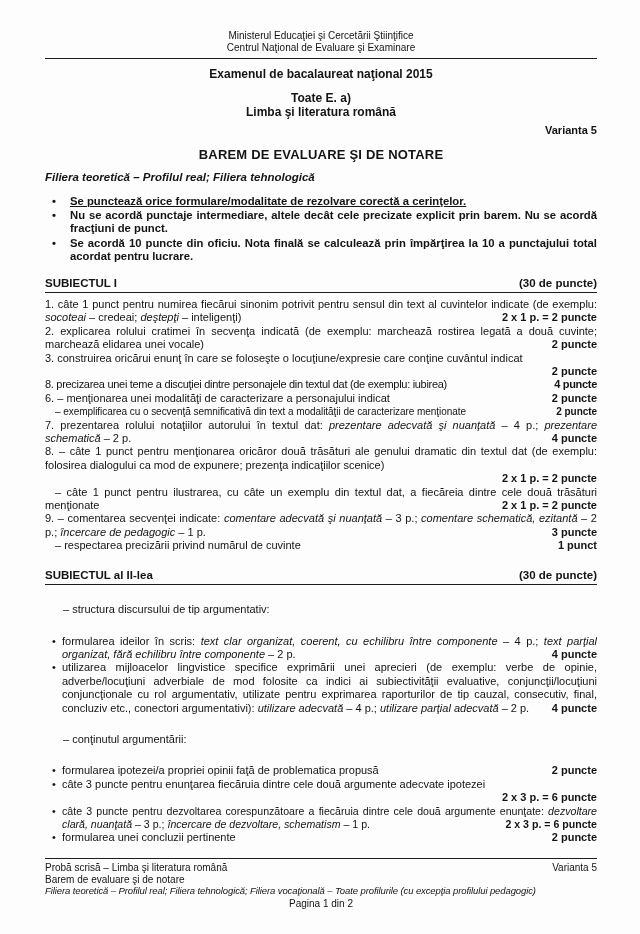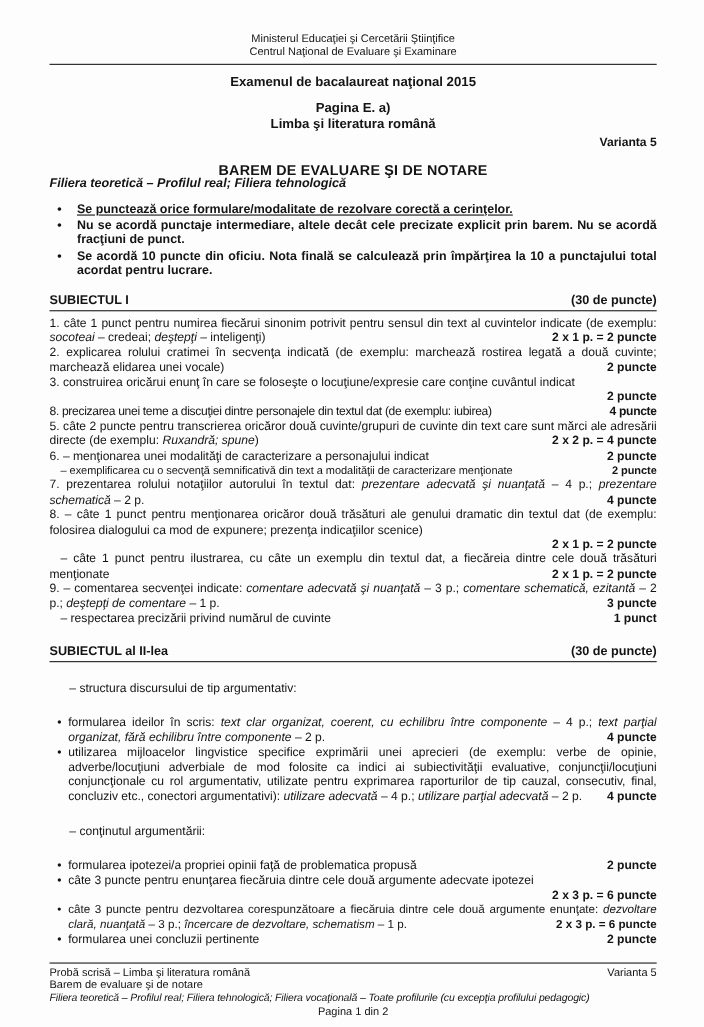--- a/index.html
+++ b/index.html
@@ -11,21 +11,21 @@
     padding: 30px 43px 0 45px; overflow: hidden;
   }
   .center { text-align: center; }
   .small { font-size: 10px; line-height: 11.5px; }
   .rule-hr { border: none; border-top: 1.4px solid #1d1d1d; margin: 5px 0 0 0; }
   .exam-title { font-weight: bold; font-size: 12px; margin-top: 9px; }
   .proba { font-weight: bold; font-size: 12px; margin-top: 11px; }
   .discipline { font-weight: bold; font-size: 12px; }
   .variant { text-align: right; font-weight: bold; margin-top: 5px; }
   .barem-title { font-weight: bold; font-size: 13px; margin-top: 10px; letter-spacing: 0.2px; }
-  .filiera { font-weight: bold; font-style: italic; font-size: 11.5px; line-height: 13.5px; }
+  .filiera { font-weight: bold; font-style: italic; font-size: 11.5px; line-height: 13.5px; margin-top: 10px; }
   .rule-list { list-style: none; margin: 10px 0 0 0; padding: 0; font-weight: bold; font-size: 11.3px; }
   .rule-list li { position: relative; padding-left: 25px; text-align: justify; margin-bottom: 1px; }
   .rule-list li::before { content: "\2022"; position: absolute; left: 7px; }
   .underline { text-decoration: underline; }
   .sec-head { display: flex; justify-content: space-between; font-weight: bold; font-size: 11.5px;
               border-bottom: 1.6px solid #1d1d1d; padding-bottom: 2px; margin-top: 13px; }
   .sec-head.second { margin-top: 16px; }
   .items { margin-top: 5px; }
   .item { margin: 0; text-align: justify; overflow: hidden; }
   .item .score, .bullet .score { float: right; font-weight: bold; }
@@ -46,21 +46,21 @@
 </head>
 <body>
 
 <div class="page">
 
   <div class="center small">Ministerul Educaţiei şi Cercetării Ştiinţifice</div>
   <div class="center small">Centrul Naţional de Evaluare şi Examinare</div>
   <hr class="rule-hr">
 
   <div class="center exam-title">Examenul de bacalaureat naţional 2015</div>
-  <div class="center proba">Pagina E. a)</div>
+  <div class="center proba">Toate E. a)</div>
   <div class="center discipline">Limba şi literatura română</div>
   <div class="variant">Varianta 5</div>
   <div class="center barem-title">BAREM DE EVALUARE ŞI DE NOTARE</div>
 
   <div class="filiera">
     <div>Filiera teoretică – Profilul real; Filiera tehnologică</div>
   </div>
 
   <ul class="rule-list">
     <li><span class="underline">Se punctează orice formulare/modalitate de rezolvare corectă a cerinţelor.</span></li>
@@ -76,32 +76,31 @@
   <div class="items">
     <p class="item"><span>1. câte 1 punct pentru numirea fiecărui sinonim potrivit pentru sensul din text al cuvintelor indicate (de exemplu: </span><i>socoteai</i><span> – credeai; </span><i>deştepţi</i><span> – inteligenţi)</span><b class="score">2 x 1 p. = 2 puncte</b></p>
 
     <p class="item"><span>2. explicarea rolului cratimei în secvenţa indicată (de exemplu: marchează rostirea legată a două cuvinte; marchează elidarea unei vocale)</span><b class="score">2 puncte</b></p>
 
     <p class="item"><span>3. construirea oricărui enunţ în care se foloseşte o locuţiune/expresie care conţine cuvântul indicat</span></p>
     <div class="score-line"><b>2 puncte</b></div>
 
     <p class="item fit"><span>8. precizarea unei teme a discuţiei dintre personajele din textul dat (de exemplu: iubirea)</span><b class="score">4 puncte</b></p>
 
-    <p class="item"><span>5. câte 2 puncte pentru transcrierea oricăror două cuvinte/grupuri de cuvinte din text care sunt mărci ale adresării directe (de exemplu: </span><i>Ruxandră; spune</i><span>)</span><b class="score">2 x 2 p. = 4 puncte</b></p>
 
     <p class="item"><span>6. – menţionarea unei modalităţi de caracterizare a personajului indicat</span><b class="score">2 puncte</b></p>
     <p class="item tight indent"><span>– exemplificarea cu o secvenţă semnificativă din text a modalităţii de caracterizare menţionate</span><b class="score">2 puncte</b></p>
 
     <p class="item"><span>7.  prezentarea rolului notaţiilor autorului în textul dat: </span><i>prezentare adecvată şi nuanţată</i><span> – 4 p.; </span><i>prezentare schematică</i><span> – 2 p.</span><b class="score">4 puncte</b></p>
 
     <p class="item"><span>8. – câte 1 punct pentru menţionarea oricăror două trăsături ale genului dramatic din textul dat (de exemplu: folosirea dialogului ca mod de expunere; prezenţa indicaţiilor scenice)</span></p>
     <div class="score-line"><b>2 x 1 p. = 2 puncte</b></div>
     <p class="item indent"><span>– câte 1 punct pentru ilustrarea, cu câte un exemplu din textul dat, a fiecăreia dintre cele două trăsături menţionate</span><b class="score">2 x 1 p. = 2 puncte</b></p>
 
-    <p class="item"><span>9. – comentarea secvenţei indicate: </span><i>comentare adecvată şi nuanţată</i><span> – 3 p.; </span><i>comentare schematică, ezitantă</i><span> – 2 p.; </span><i>deştepţi de comentare</i><span> – 1 p.</span><b class="score">3 puncte</b></p>
+    <p class="item"><span>9. – comentarea secvenţei indicate: </span><i>comentare adecvată şi nuanţată</i><span> – 3 p.; </span><i>comentare schematică, ezitantă</i><span> – 2 p.; </span><i>încercare de pedagogic</i><span> – 1 p.</span><b class="score">3 puncte</b></p>
     <p class="item indent"><span>– respectarea precizării privind numărul de cuvinte</span><b class="score">1 punct</b></p>
   </div>
 
   <div class="sec-head second">
     <span>SUBIECTUL al II-lea</span>
     <span>(30 de puncte)</span>
   </div>
 
   <div class="items">
     <p class="dash">– structura discursului de tip argumentativ:</p>

